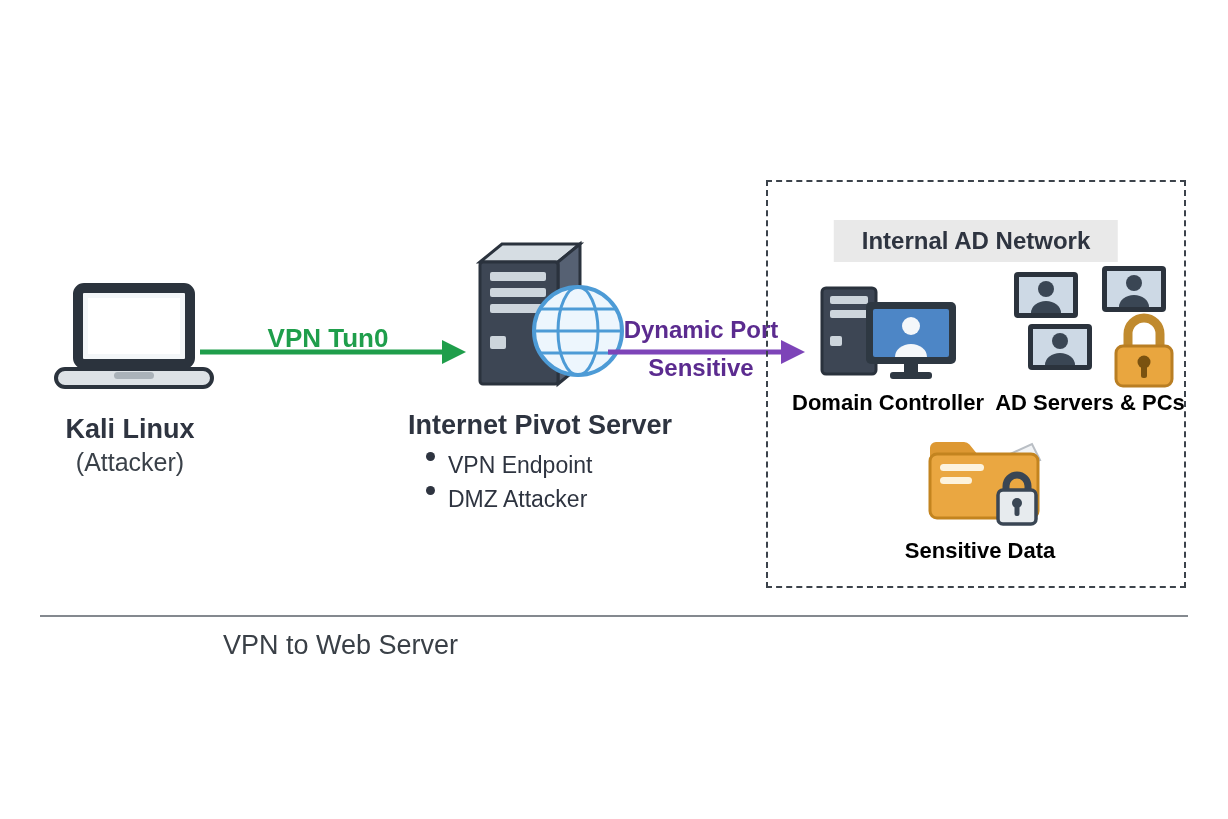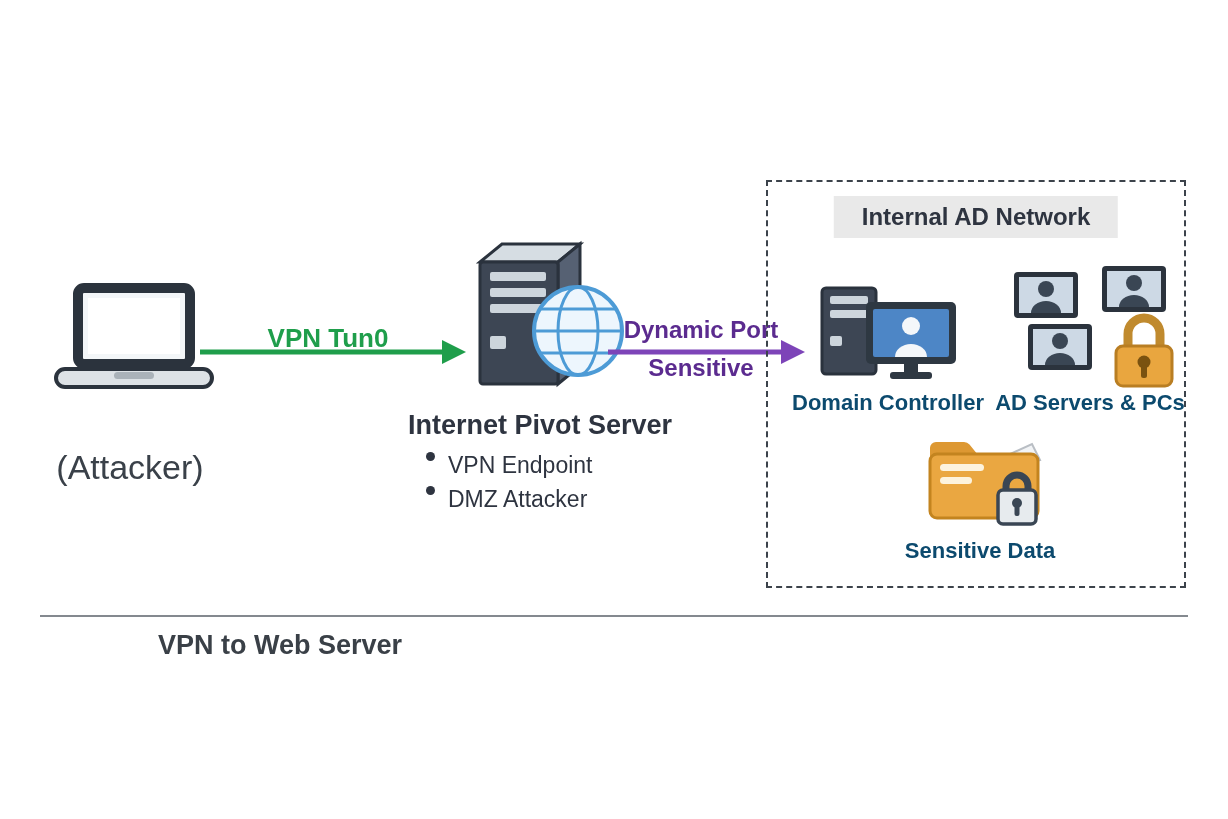--- a/index.html
+++ b/index.html
@@ -2,45 +2,46 @@
 <html><head>
 <meta charset="utf-8">
 <style>
   html,body{margin:0;padding:0;background:#ffffff;}
   #canvas{
     position:relative;width:1228px;height:819px;background:#ffffff;overflow:hidden;
     font-family:"Liberation Sans","DejaVu Sans",sans-serif;color:#2e3440;
   }
   .abs{position:absolute;}
   .node-title{font-size:27px;font-weight:700;color:#2e3440;text-align:center;}
-  .node-sub{font-size:34px;font-weight:400;color:#3a4149;text-align:center;}
+  .node-sub{font-size:25px;font-weight:400;color:#3a4149;text-align:center;}
   .green-label{font-size:26px;font-weight:700;color:#1f9e4b;text-align:center;}
   .purple-label{font-size:24px;font-weight:700;color:#5b2b8f;text-align:center;}
   .bullet-row{display:flex;align-items:flex-start;gap:13px;height:34px;}
   .bullet-dot{width:9px;height:9px;border-radius:50%;background:#2e3440;flex:0 0 auto;}
   .bullet-text{font-size:23px;font-weight:500;color:#2e3440;}
   .ad-box{border:2.5px dashed #3c434b;box-sizing:border-box;}
-  .ad-title{background:#e9e9e9;padding:7px 28px;font-size:24px;font-weight:700;color:#2e3440;white-space:nowrap;}
-  .item-label{font-size:22px;font-weight:700;color:#0c4a6e;text-align:center;}
-  .footer-label{font-size:27px;font-weight:700;color:#3a4047;text-align:left;}
+  .ad-title{background:#e9e9e9;padding:7px 28px;font-size:24px;font-weight:700;color:#2e3440;white-space:nowrap;margin-top:24px;}
+  .item-label{font-size:22px;font-weight:700;color:#000000;text-align:center;}
+  .footer-label{font-size:27px;font-weight:400;color:#3a4047;text-align:right;}
   .divider{background:#84898f;height:2px;}
 </style>
 </head>
 <body>
 
 <div id="canvas">
 
   <span class="abs" style="left:52px;top:282px;">
     <svg width="165" height="118" viewBox="0 0 165 118">
       <rect x="26" y="6" width="112" height="76" rx="6" fill="#f3f6f8" stroke="#2b333d" stroke-width="10"></rect>
       <rect x="36" y="16" width="92" height="56" fill="#ffffff"></rect>
       <rect x="4" y="87" width="156" height="18" rx="9" fill="#dde2e6" stroke="#2b333d" stroke-width="4"></rect>
       <rect x="62" y="90" width="40" height="7" rx="3.5" fill="#aab2b9"></rect>
     </svg>
   </span>
+  <div class="abs node-title" style="left:20px;top:414px;width:220px;">Kali Linux</div>
   <div class="abs node-sub" style="left:20px;top:448px;width:220px;">(Attacker)</div>
 
   <div class="abs green-label" style="left:198px;top:313px;width:260px;margin-top:10px;">VPN Tun0</div>
   <span class="abs" style="left:198px;top:334px;">
     <svg width="270" height="36" viewBox="0 0 270 36">
       <line x1="2" y1="18" x2="245" y2="18" stroke="#1f9e4b" stroke-width="5"></line>
       <polygon points="244,6 268,18 244,30" fill="#1f9e4b"></polygon>
     </svg>
   </span>
 

